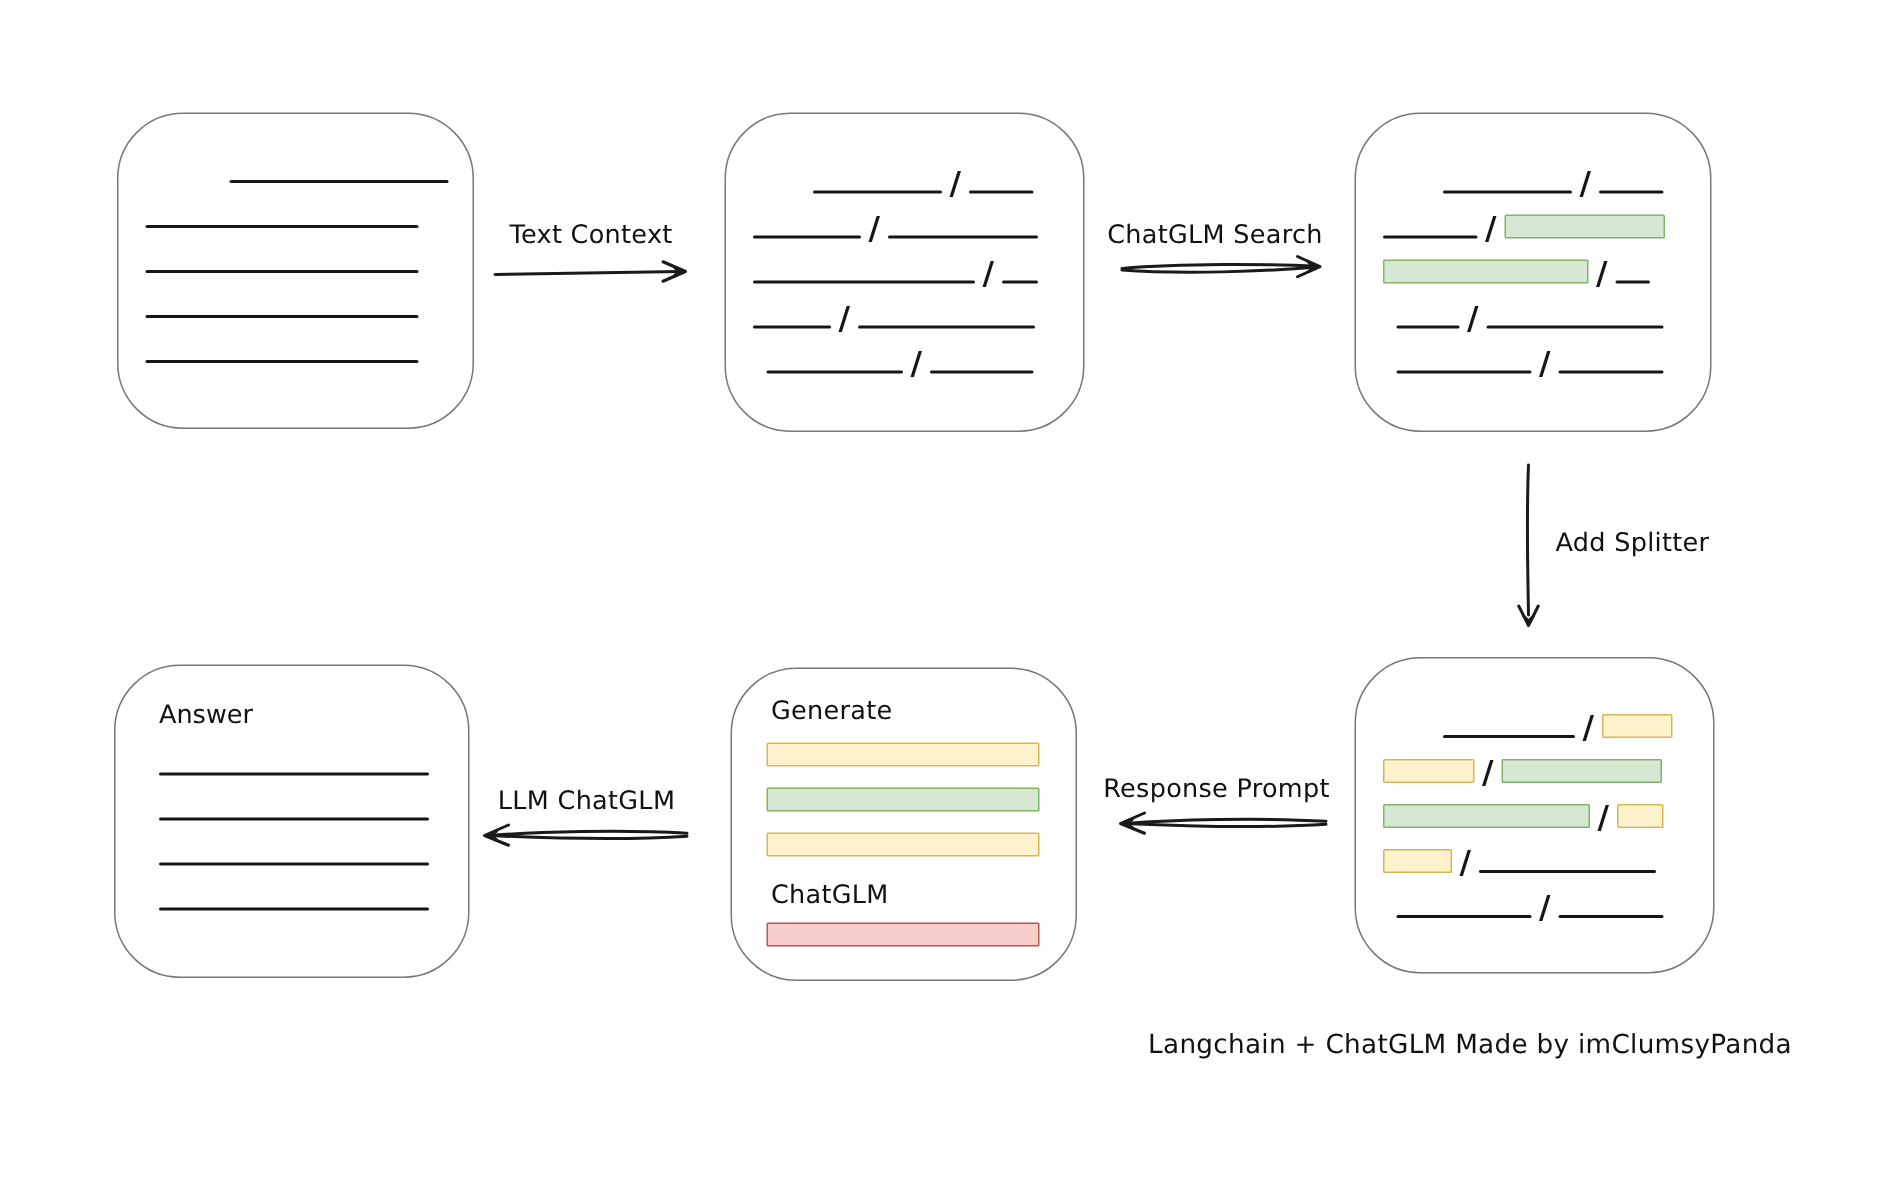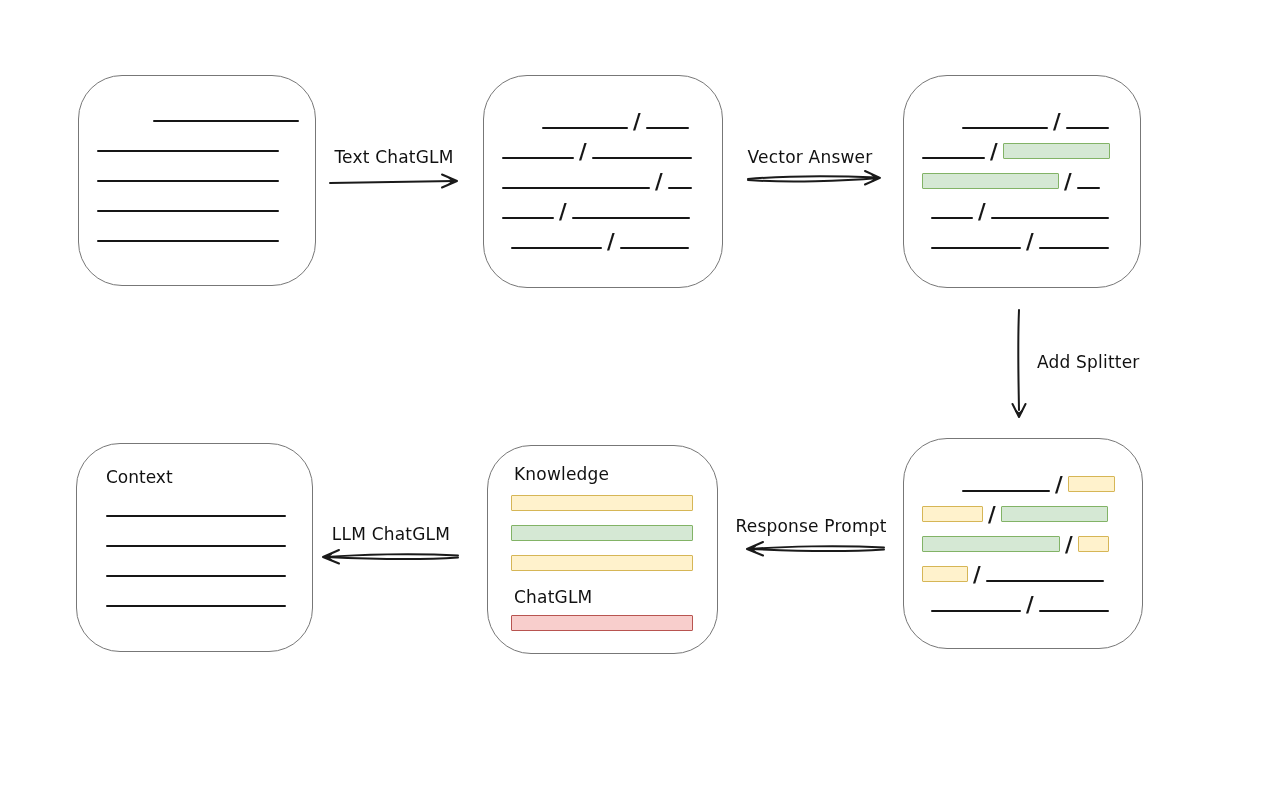--- a/index.html
+++ b/index.html
@@ -256,34 +256,34 @@
         <div class="doc-row">
           <span class="seg-gap" style="width: 9px;"></span>
           <span class="seg-line" style="width: 90px;"></span>
           <span class="seg-slash">/</span>
           <span class="seg-line" style="width: 70px;"></span>
         </div>
       </div>
   </div>
 
   <div class="docbox" id="box-prompt">
-    <div class="prompt-title" id="prompt-knowledge-title">Knowledge</div>
+    <div class="prompt-title" id="prompt-knowledge-title">Generate</div>
     <div class="bars-knowledge">
         <div class="bar chunk-yellow"></div>
         <div class="bar chunk-green"></div>
         <div class="bar chunk-yellow"></div>
       </div>
     <div class="prompt-title" id="prompt-question-title">ChatGLM</div>
     <div class="bars-question">
         <div class="bar chunk-red"></div>
       </div>
   </div>
 
   <div class="docbox" id="box-answer">
-    <div class="answer-title">Context</div>
+    <div class="answer-title">Answer</div>
     <div class="answer-lines">
         <div class="ans-line" style="width: 180px;"></div>
         <div class="ans-line" style="width: 180px;"></div>
         <div class="ans-line" style="width: 180px;"></div>
         <div class="ans-line" style="width: 180px;"></div>
       </div>
   </div>
 
   <svg class="arrow" id="arrow-text-splitter" viewBox="0 0 140 22">
     <path d="M2 13 L126 11"></path>
@@ -311,20 +311,21 @@
     <path d="M17 9 L13.5 12 L17 15"></path>
   </svg>
 
   <svg class="arrow" id="arrow-llm-response" viewBox="0 0 144 24">
     <path d="M142 10.5 C 98 8, 42 9.5, 10 12"></path>
     <path d="M142 12.5 C 98 15.5, 42 13.5, 10 12"></path>
     <path d="M23 5 L7 12 L23 18.5"></path>
     <path d="M15 9 L11.5 12 L15 15"></path>
   </svg>
 
-  <div class="arrow-label centered" id="label-text-splitter">Text ChatGLM</div>
-  <div class="arrow-label centered" id="label-vector-search">Vector Answer</div>
+  <div class="arrow-label centered" id="label-text-splitter">Text Context</div>
+  <div class="arrow-label centered" id="label-vector-search">ChatGLM Search</div>
   <div class="arrow-label" id="label-add-context">Add Splitter</div>
   <div class="arrow-label centered" id="label-generate-prompt">Response Prompt</div>
   <div class="arrow-label centered" id="label-llm-response">LLM ChatGLM</div>
 
+  <div class="caption">Langchain + ChatGLM Made by imClumsyPanda</div>
 
 </div>
 
 </body></html>

